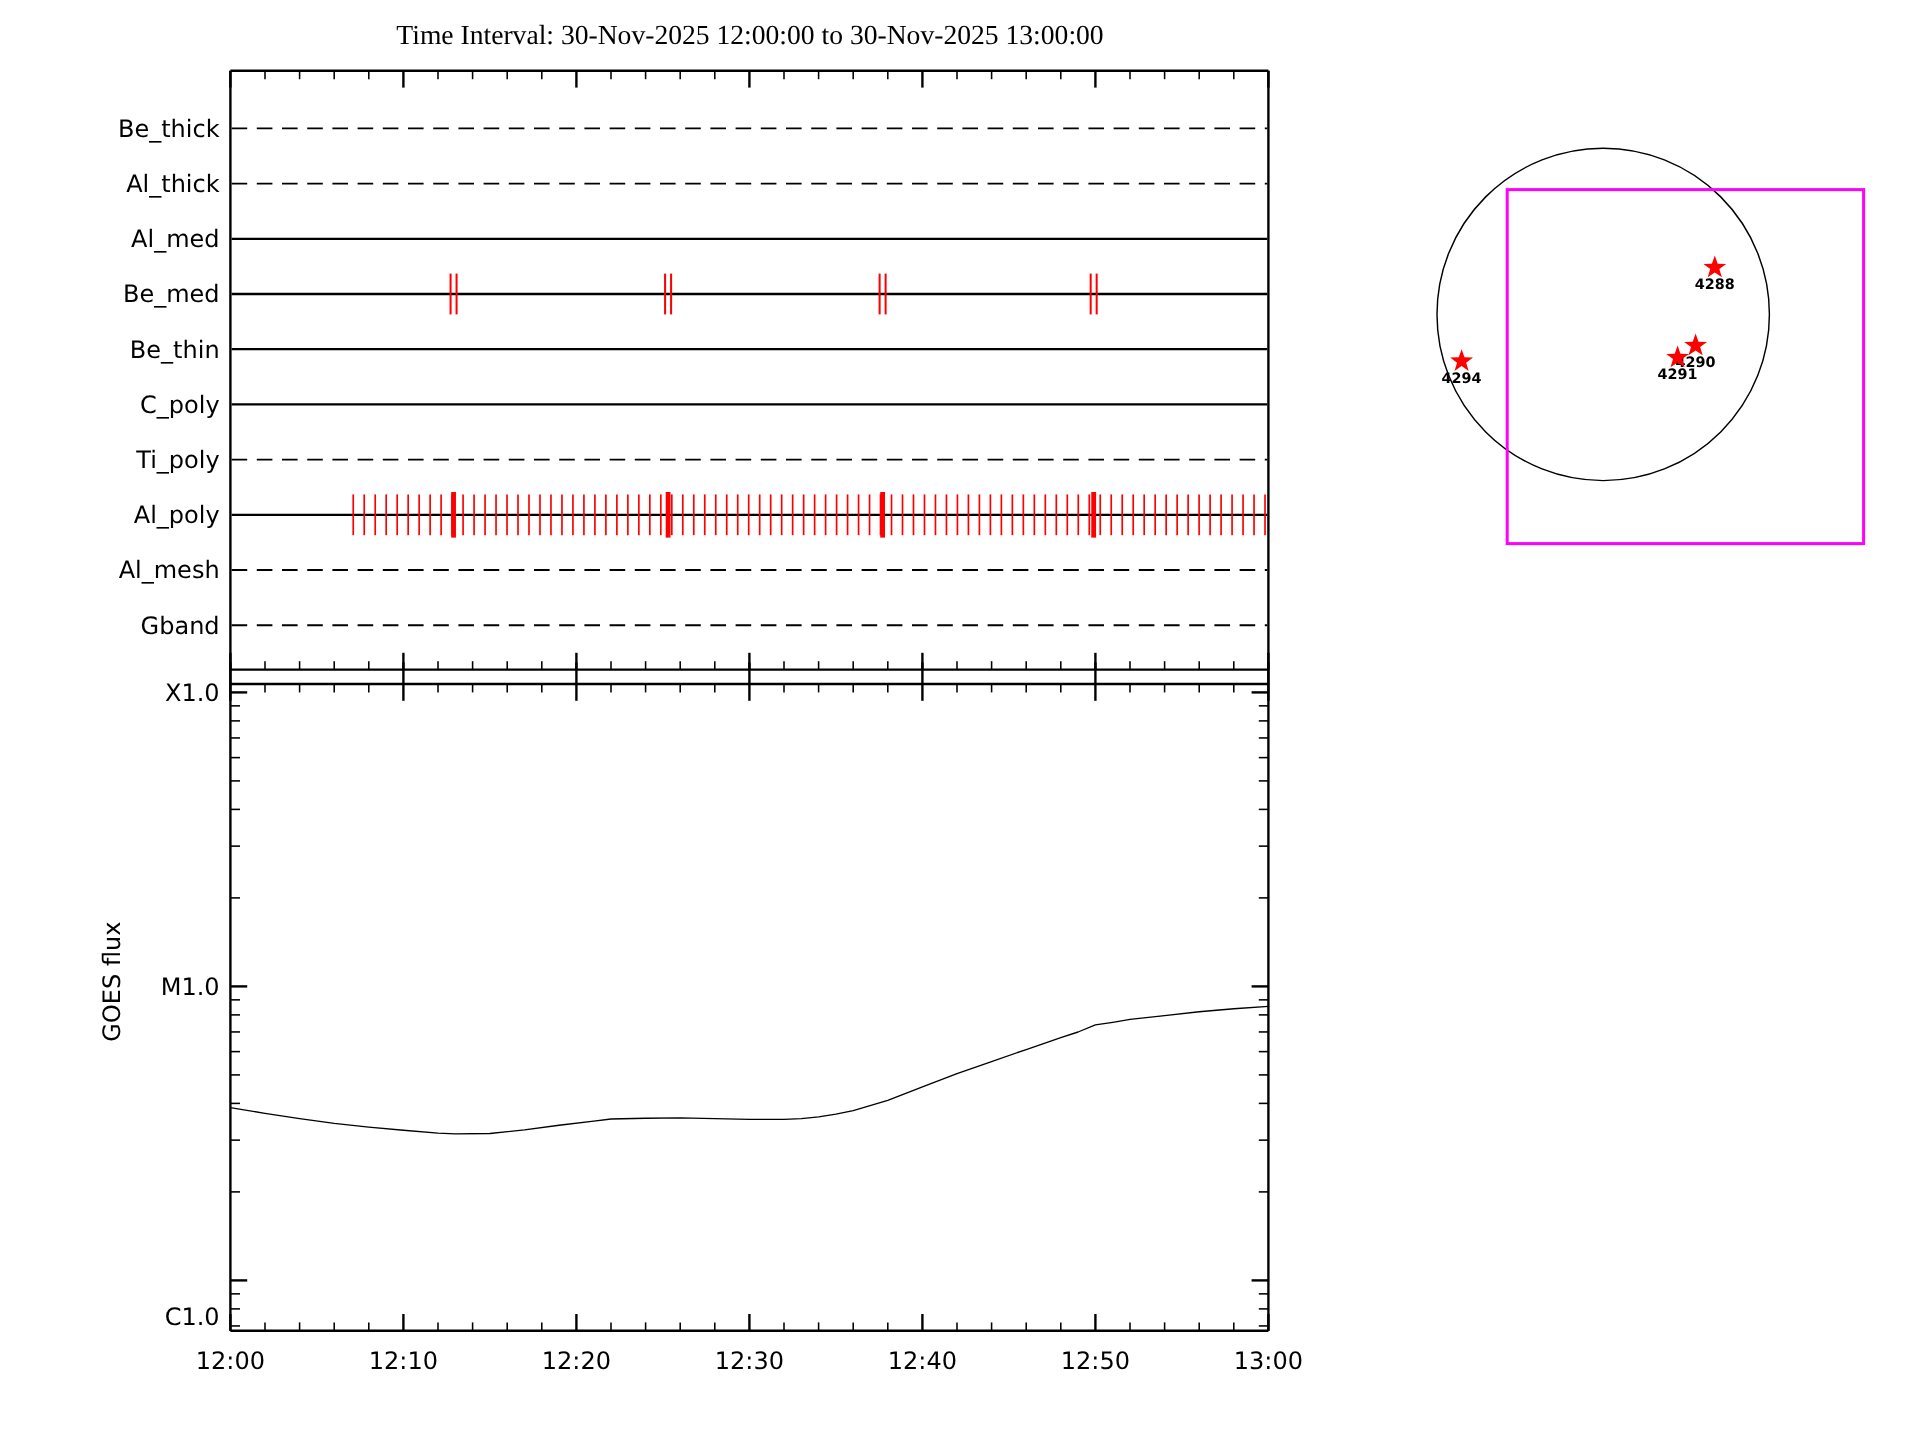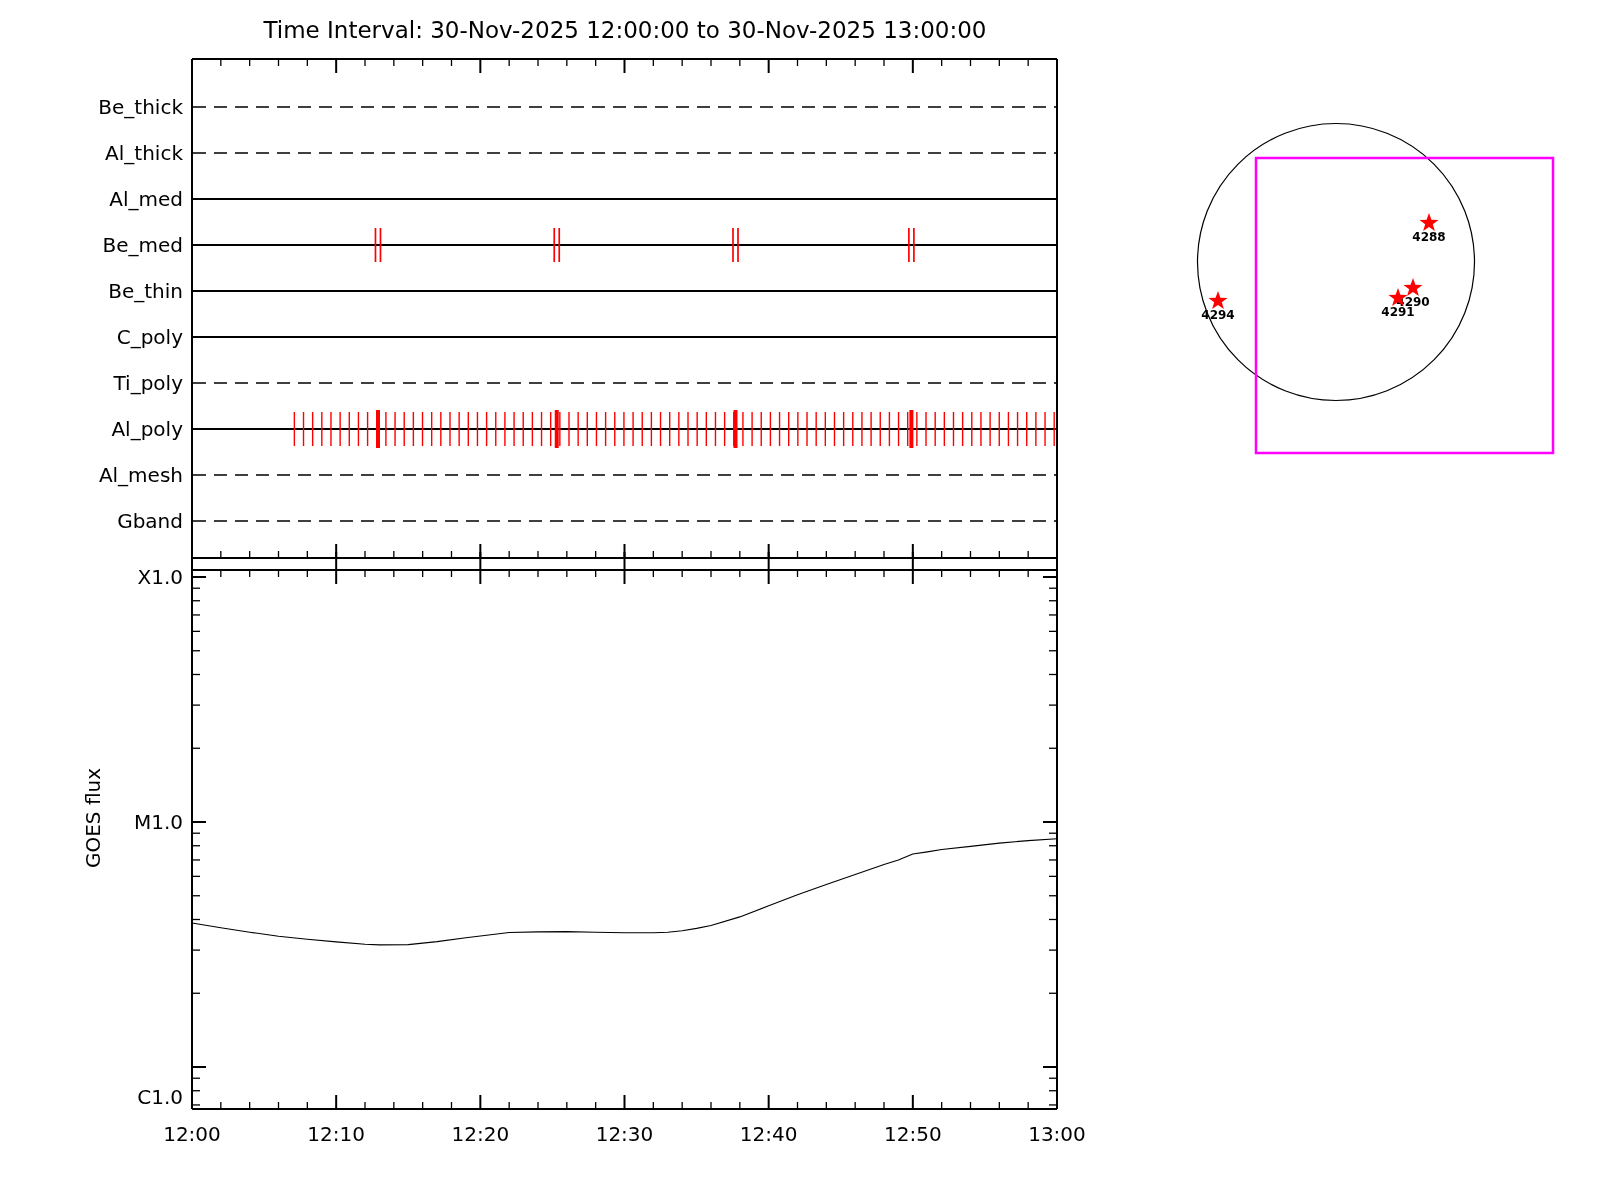--- a/index.html
+++ b/index.html
@@ -4,21 +4,21 @@
 <style>
   html,body{margin:0;padding:0;}
   body{
     width:1600px;height:1200px;position:relative;background:#ffffff;
     font-family:"DejaVu Sans","Liberation Sans",sans-serif;color:#000;
     overflow:hidden;
   }
   #plot-title{
     position:absolute;left:192px;top:14px;width:866px;height:32px;
     text-align:center;font-size:23px;line-height:32px;color:#000;
-    letter-spacing:0px;white-space:nowrap;
+    letter-spacing:0px;white-space:nowrap;font-family:Liberation Serif, serif;
   }
   #goes-ylabel{
     position:absolute;left:33px;top:806px;width:120px;height:24px;
     text-align:center;font-size:20px;line-height:24px;
     transform:rotate(-90deg);
   }
   svg text{font-family:"DejaVu Sans","Liberation Sans",sans-serif;}
 </style>
 </head>
 <body>

